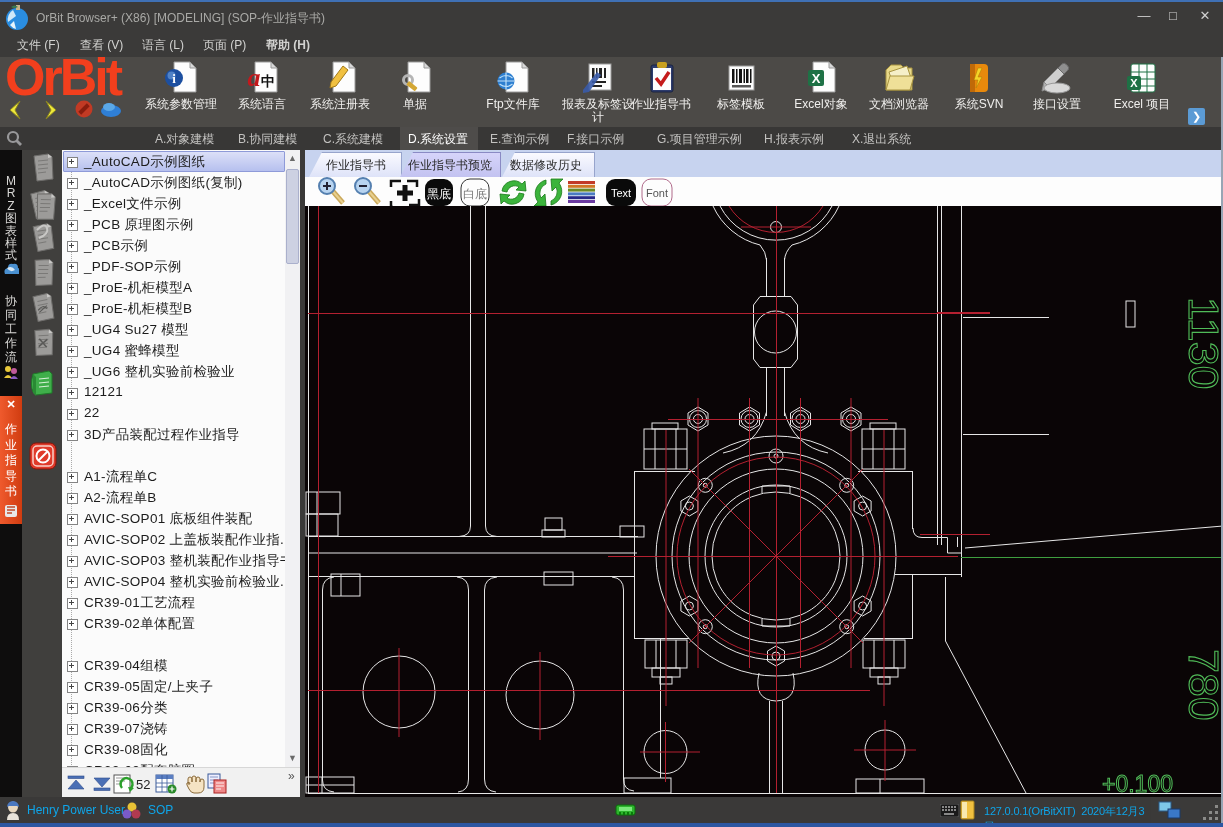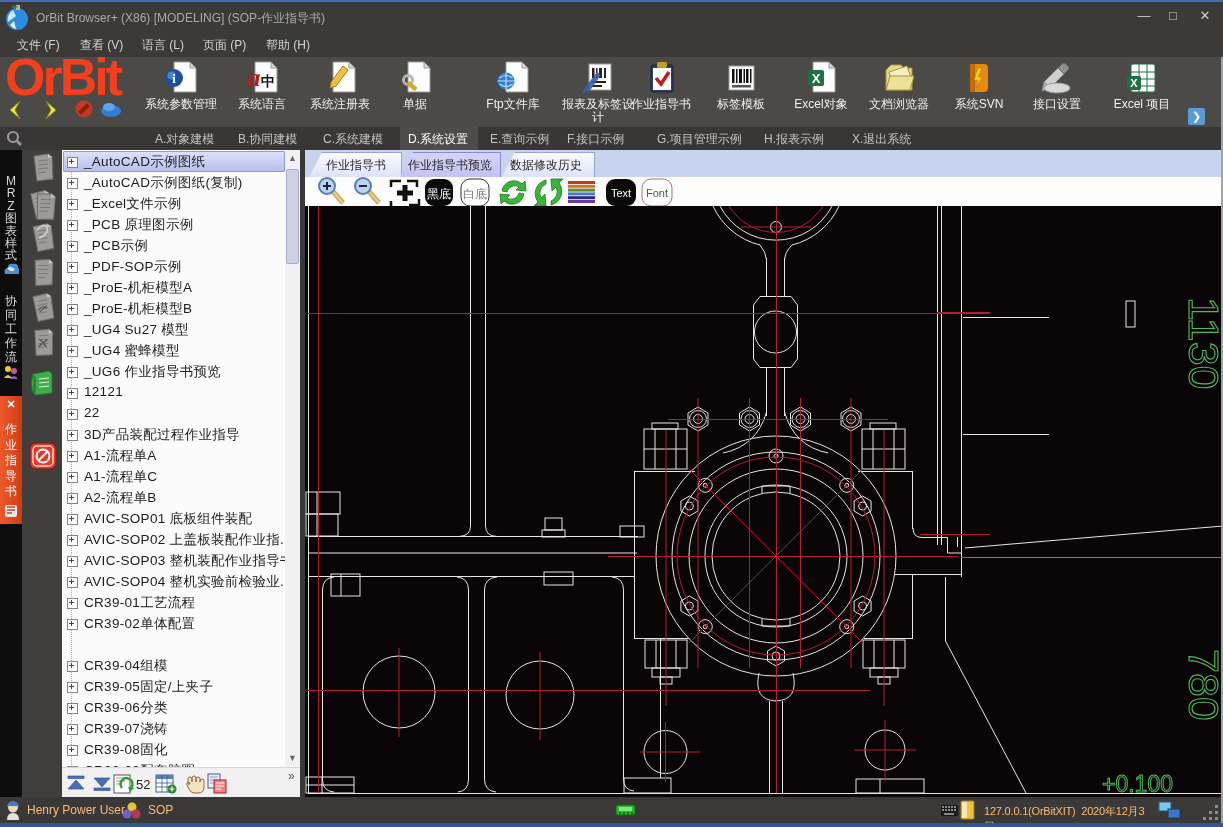--- a/index.html
+++ b/index.html
@@ -40,21 +40,21 @@
 #selrow{position:absolute;left:1px;top:1px;width:220px;height:19px;background:linear-gradient(#dce0f8,#b6c0ee);border:1px solid #8e9ad8;border-radius:1px;}
 #vscroll{left:285px;top:150px;width:15px;height:617px;background:#f1f1f3;}
 #treebar{left:62px;top:767px;width:238px;height:30px;background:#f1f1f1;border-top:1px solid #d7d7d7;}
 #divider{left:300px;top:150px;width:5px;height:647px;background:#3a3938;}
 
 #doctabs{left:305px;top:150px;width:918px;height:27px;background:#c7d3ef;}
 .dtab{position:absolute;top:2px;height:25px;font-size:12px;color:#2a2a2a;}
 #docbar{left:305px;top:177px;width:918px;height:29px;background:#fdfdfd;overflow:hidden;}
 #canvas{left:305px;top:206px;width:918px;height:591px;background:#0a0506;}
 
-#statusbar{left:0;top:797px;width:1151px;height:26px;background:#3a3938;color:#fdba74;font-size:12px;}
+#statusbar{left:0;top:797px;width:1151px;height:26px;background:#3a3938;color:#0ea5e9;font-size:12px;}
 #statusblue{left:0;top:823px;width:1223px;height:4px;background:#2d57a2;}
 </style>
 </head>
 <body>
 <div class="abs" id="topline"></div>
 <div class="abs" id="titlebar"></div>
 <div class="abs" id="titletext">OrBit Browser+ (X86) [MODELING] (SOP-作业指导书)</div>
 <div class="abs winbtn" style="left:1135px;">—</div>
 <div class="abs winbtn" style="left:1164px;">□</div>
 <div class="abs winbtn" style="left:1196px;">✕</div>
@@ -64,21 +64,21 @@
 <path d="M5,18 A11,11 0 0,1 10,6 L13,12 Z" fill="#cfe8f8"></path>
 <path d="M7,21 A11 11 0 0 0 13,25 L11,17 Z" fill="#e8f4fb"></path>
 <rect x="13" y="1" width="4" height="5" fill="#c9b48a"></rect>
 <path d="M8,3 Q12,0 15,3 Q11,5 8,3Z" fill="#3a7d4f"></path>
 </svg></div>
 <div class="abs" id="menubar">
  <span class="abs menuitem" style="left:17px;">文件 (F)</span>
  <span class="abs menuitem" style="left:80px;">查看 (V)</span>
  <span class="abs menuitem" style="left:142px;">语言 (L)</span>
  <span class="abs menuitem" style="left:203px;">页面 (P)</span>
- <span class="abs menuitem" style="left:266px;">帮助 (H)</span>
+ <span class="abs menuitem" style="left:266px;font-weight:bold;">帮助 (H)</span>
 </div>
 <div class="abs" id="toolbar"></div>
 <div class="abs" id="orbitlogo">OrBit</div>
 <div class="abs" id="navicons" style="left:0;top:98px;width:130px;height:24px;">
 <svg width="130" height="24">
 <path d="M20,3 L10,12 L20,21 L15,12 Z" fill="#efe93a" stroke="#8a8420"></path>
 <path d="M46,3 L56,12 L46,21 L51,12 Z" fill="#efe93a" stroke="#8a8420"></path>
 <circle cx="84" cy="11" r="8.5" fill="#c23a24"></circle>
 <rect x="78" y="9" width="12" height="4" fill="#8a1d0e" transform="rotate(-45 84 11)"></rect>
 <ellipse cx="111" cy="13" rx="10" ry="6" fill="#2f7fd6"></ellipse>
@@ -334,37 +334,33 @@
  <div class="trow" style="top:169px;">
       <span class="pbox"></span>
       <span class="txt">_UG4 Su27 模型</span>
     </div>
  <div class="trow" style="top:190px;">
       <span class="pbox"></span>
       <span class="txt">_UG4 蜜蜂模型</span>
     </div>
  <div class="trow" style="top:211px;">
       <span class="pbox"></span>
-      <span class="txt">_UG6 作业指导书预览</span>
+      <span class="txt">_UG6 整机实验前检验业</span>
     </div>
  <div class="trow" style="top:232px;">
       <span class="pbox"></span>
       <span class="txt">12121</span>
     </div>
  <div class="trow" style="top:253px;">
       <span class="pbox"></span>
       <span class="txt">22</span>
     </div>
  <div class="trow" style="top:274px;">
       <span class="pbox"></span>
       <span class="txt">3D产品装配过程作业指导</span>
-    </div>
- <div class="trow" style="top:295px;">
-      <span class="pbox"></span>
-      <span class="txt">A1-流程单A</span>
     </div>
  <div class="trow" style="top:316px;">
       <span class="pbox"></span>
       <span class="txt">A1-流程单C</span>
     </div>
  <div class="trow" style="top:337px;">
       <span class="pbox"></span>
       <span class="txt">A2-流程单B</span>
     </div>
  <div class="trow" style="top:358px;">

